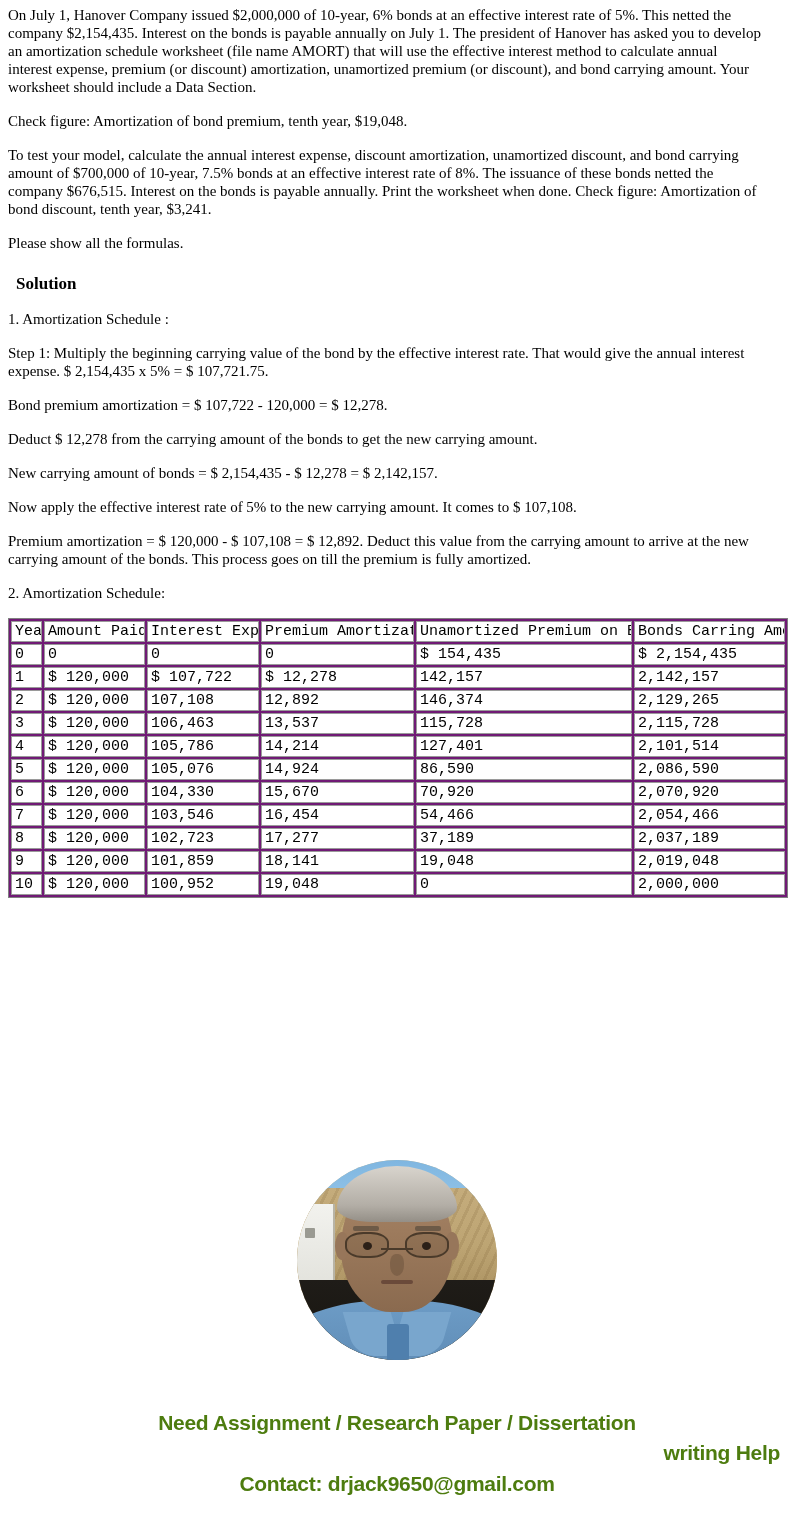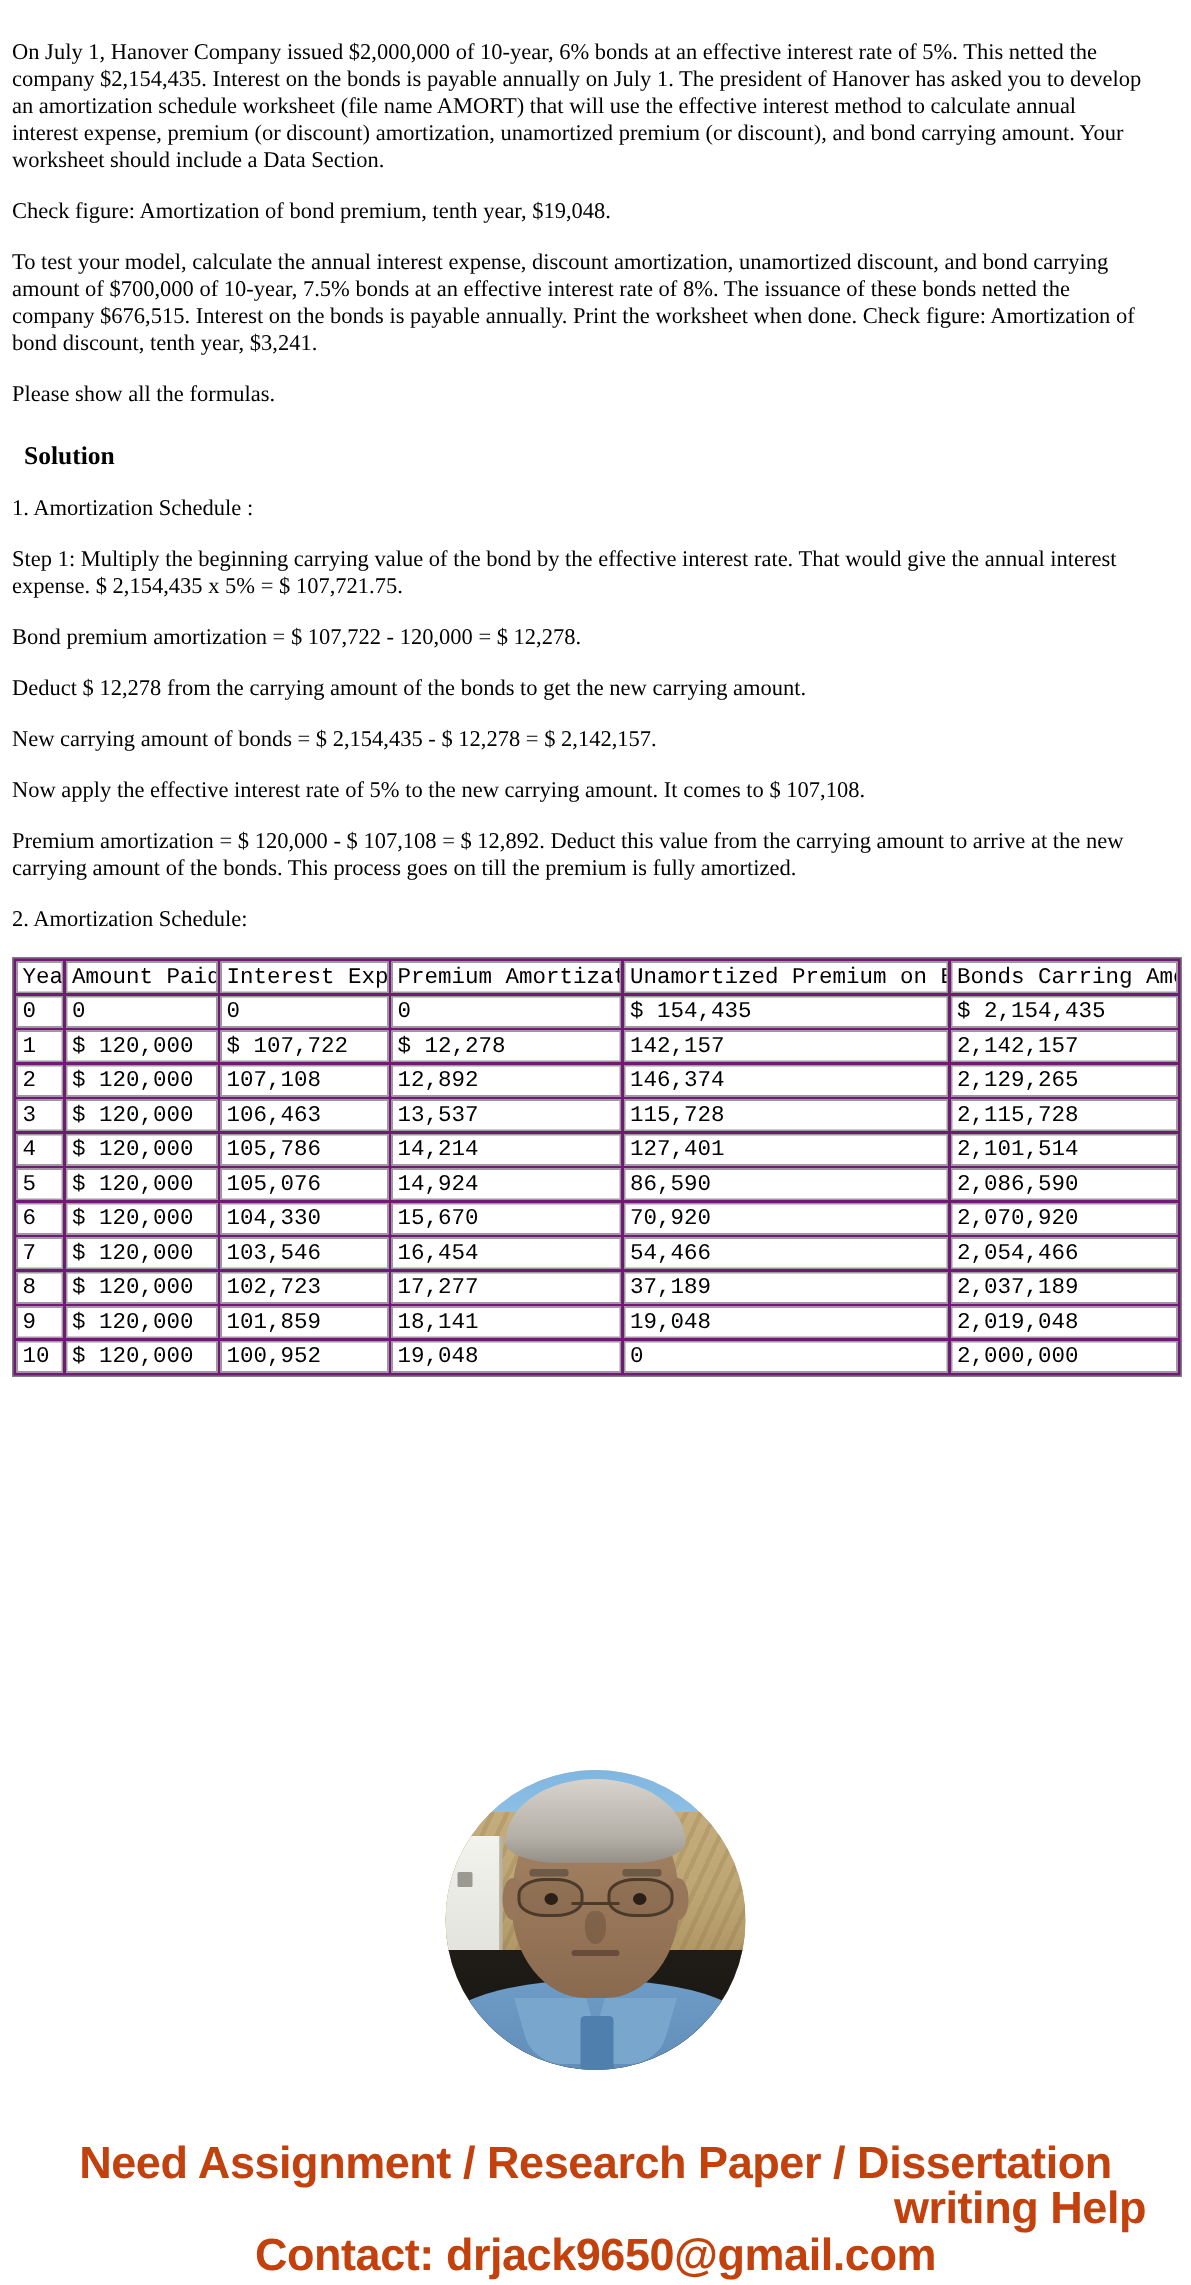--- a/index.html
+++ b/index.html
@@ -12,21 +12,20 @@
     height: 1523px;
     position: relative;
     font-family: "Liberation Serif", "DejaVu Serif", serif;
     color: #000000;
     overflow: hidden;
   }
   .page {
     position: relative;
     width: 794px;
     padding: 0;
-    margin-top: 20px;
   }
   .body-text {
     font-family: "Liberation Serif", "DejaVu Serif", serif;
     font-size: 15px;
     line-height: 18px;
     color: #000;
     margin: 0 0 16px 0;
     padding: 0 30px 0 8px;
     text-align: left;
   }
@@ -269,25 +268,25 @@
     background: #6a4a3a;
     border-radius: 3px;
   }
 
   
   .footer {
     margin-top: 48px;
     text-align: center;
     font-family: "Liberation Sans", "DejaVu Sans", sans-serif;
     font-weight: bold;
-    font-size: 30px;
+    font-size: 21px;
     line-height: 30px;
-    color: #c2410c;
+    color: #4d7c0f;
     letter-spacing: -0.3px;
-    padding: 0 30px;
+    padding: 0 14px;
   }
   .footer .line2 {
     display: block;
     text-align: right;
   }
   .footer .line3 {
     display: block;
     margin-top: 1px;
   }
 </style>

